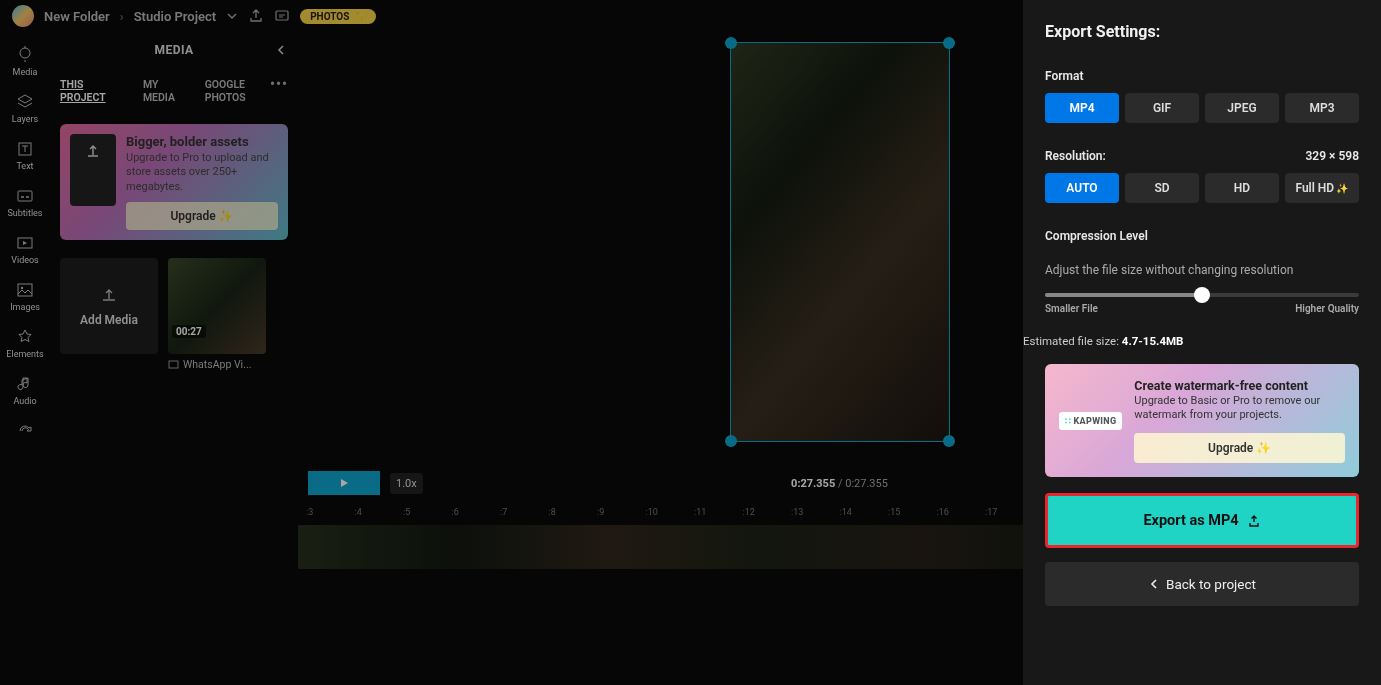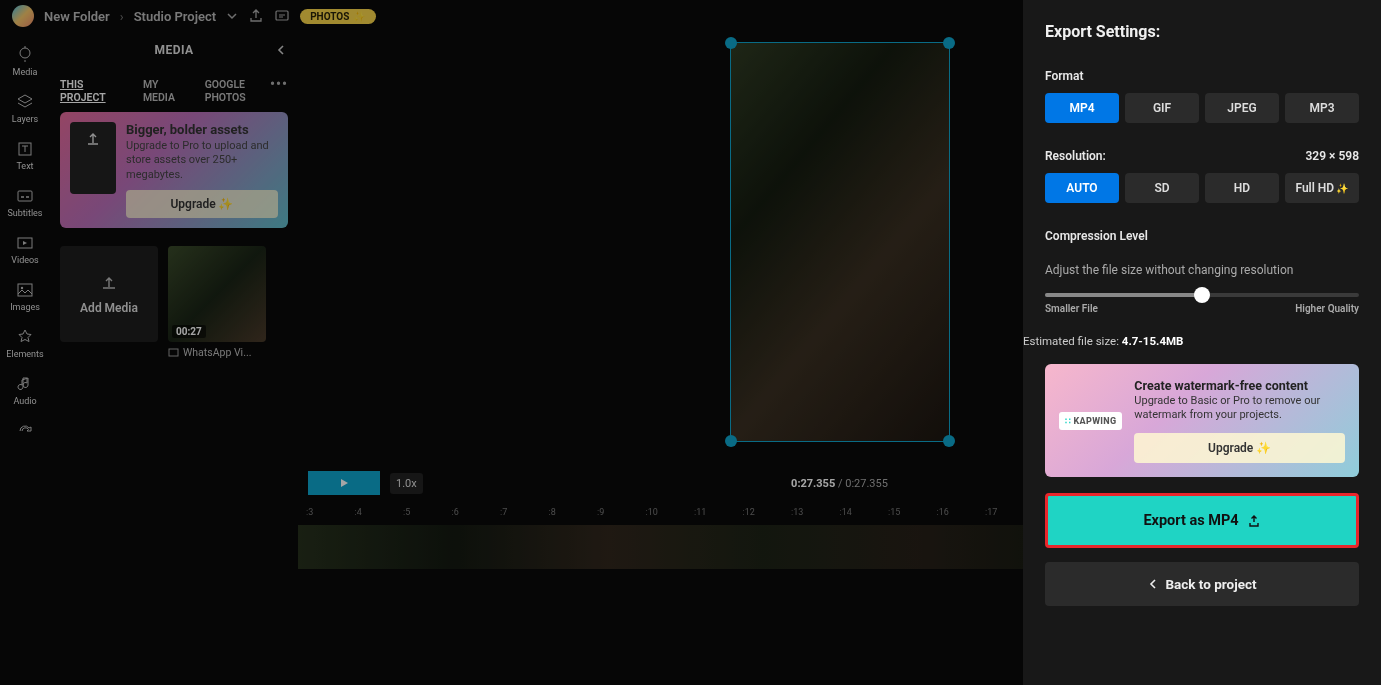--- a/index.html
+++ b/index.html
@@ -15,32 +15,32 @@
 .leftnav{width:50px;background:#0a0a0a;display:flex;flex-direction:column;align-items:center;padding-top:8px;gap:4px}
 .leftnav-item{display:flex;flex-direction:column;align-items:center;gap:3px;color:#ddd;font-size:9px;padding:6px 0;cursor:pointer;width:100%}
 .leftnav-item svg{opacity:.85}
 .mediapanel{width:248px;background:#0a0a0a;padding:0 10px;position:relative}
 .media-hdr{display:flex;align-items:center;justify-content:center;height:36px;position:relative}
 .media-hdr-title{font-size:12px;font-weight:700;letter-spacing:.5px;color:#ddd}
 .media-hdr svg.chev{position:absolute;right:0}
 .media-tabs{display:flex;gap:12px;font-size:10.5px;font-weight:600;color:#bbb;margin-top:10px;position:relative}
 .media-tabs .active{text-decoration:underline;color:#fff}
 .media-dots{position:absolute;right:0;top:-2px;color:#aaa;font-size:14px;letter-spacing:1px}
-.promo{margin-top:8px;background:linear-gradient(135deg,#e36a9a 0%,#b96fb8 40%,#5fbcc9 100%);border-radius:6px;padding:10px;display:flex;gap:10px}
+.promo{margin-top:20px;background:linear-gradient(135deg,#e36a9a 0%,#b96fb8 40%,#5fbcc9 100%);border-radius:6px;padding:10px;display:flex;gap:10px}
 .promo-thumb{width:46px;height:72px;background:#222;border-radius:4px;position:relative;flex-shrink:0;display:flex;align-items:flex-start;justify-content:center;padding-top:8px}
 .promo-thumb svg{color:#ddd}
 .promo-title{font-weight:700;font-size:13px;color:#333}
 .promo-text{font-size:11px;color:#444;line-height:1.3;margin-top:2px}
 .promo-btn{margin-top:8px;background:rgba(255,248,210,.75);width:100%;text-align:center;padding:7px;border-radius:4px;font-size:12px;font-weight:600;color:#333}
 .media-grid{display:flex;gap:10px;margin-top:18px}
 .addmedia{width:98px;height:96px;background:#1e1e1e;border-radius:4px;display:flex;flex-direction:column;align-items:center;justify-content:center;gap:8px;cursor:pointer}
 .addmedia span{font-size:12px;color:#ddd;font-weight:600}
 .clip{width:98px}
 .clip-thumb{width:98px;height:96px;background:linear-gradient(135deg,#3a4a2a,#1a2416,#4a3a2a);border-radius:4px;position:relative;overflow:hidden}
-.clip-dur{position:absolute;bottom:4px;left:4px;background:rgba(0,0,0,.55);color:#fff;font-size:10px;font-weight:700;padding:1px 4px;border-radius:2px}
+.clip-dur{position:absolute;bottom:16px;left:4px;background:rgba(0,0,0,.55);color:#fff;font-size:10px;font-weight:700;padding:1px 4px;border-radius:2px}
 .clip-name{font-size:10.5px;color:#bbb;margin-top:4px;display:flex;align-items:center;gap:4px;white-space:nowrap;overflow:hidden;text-overflow:ellipsis}
 .canvas-area{flex:1;background:#0a0a0a;position:relative}
 .canvas{position:absolute;left:50%;top:10px;transform:translateX(-50%);width:220px;height:400px;background:linear-gradient(130deg,#2f3b23 0%,#151c10 30%,#3a2f22 60%,#1c1610 100%);border:1px solid #0ea5cc}
 .handle{width:12px;height:12px;background:#0ea5cc;border-radius:50%;position:absolute}
 .h-tl{top:-6px;left:-6px}.h-tr{top:-6px;right:-6px}.h-bl{bottom:-6px;left:-6px}.h-br{bottom:-6px;right:-6px}
 .controls{position:absolute;bottom:190px;left:0;right:0;display:flex;align-items:center;gap:10px;padding:0 10px;font-size:11px;color:#aaa}
 .playbtn{width:72px;height:24px;background:#0ea5cc;display:flex;align-items:center;justify-content:center;cursor:pointer}
 .speed{background:#222;padding:4px 6px;border-radius:3px;font-size:11px;color:#ddd}
 .timecode{position:absolute;left:50%;transform:translateX(-50%)}
 .timecode b{color:#fff}
@@ -64,21 +64,21 @@
 .slider-thumb{position:absolute;width:16px;height:16px;background:#fff;border-radius:50%;top:-6px;left:calc(50% - 8px);cursor:grab}
 .slider-labels{display:flex;justify-content:space-between;font-size:10px;color:#aaa;font-weight:600;margin-bottom:20px}
 .estsize{font-size:11.5px;color:#ccc;margin-left:-22px;margin-bottom:16px}
 .estsize b{color:#fff;font-weight:700}
 .watermark-card{background:linear-gradient(135deg,#f7b7cc 0%,#d8a7d8 40%,#8fcdda 100%);border-radius:6px;padding:14px;display:flex;gap:12px;margin-bottom:16px}
 .wm-logo{background:#fff;padding:4px 6px;border-radius:3px;font-size:9px;font-weight:800;color:#555;height:fit-content;align-self:center;letter-spacing:.3px}
 .wm-title{font-weight:700;font-size:12.5px;color:#222;line-height:1.25}
 .wm-text{font-size:11px;color:#333;line-height:1.35;margin-top:0}
 .wm-btn{margin-top:10px;background:rgba(255,248,210,.85);text-align:center;padding:8px;border-radius:4px;font-size:12px;font-weight:600;color:#333;cursor:pointer}
 .export-btn{background:#1fd4c4;border:3px solid #e8262b;color:#111;font-weight:700;font-size:14.5px;padding:16px;text-align:center;border-radius:4px;cursor:pointer;display:flex;align-items:center;justify-content:center;gap:8px;margin-bottom:14px}
-.back-btn{background:#2b2b2b;color:#eee;font-weight:700;font-size:13.5px;padding:14px;text-align:center;border-radius:4px;cursor:pointer;display:flex;align-items:center;justify-content:center;gap:6px}
+.back-btn{background:#2b2b2b;color:#eee;font-weight:400;font-size:13.5px;padding:14px;text-align:center;border-radius:4px;cursor:pointer;display:flex;align-items:center;justify-content:center;gap:6px}
 </style>
 </head>
 <body>
 
 <div class="topbar">
   <div class="logo"></div>
   <span class="crumb">New Folder</span>
   <span class="crumb-sep">›</span>
   <span class="crumb">Studio Project</span>
   <svg width="12" height="12" viewBox="0 0 12 12">

